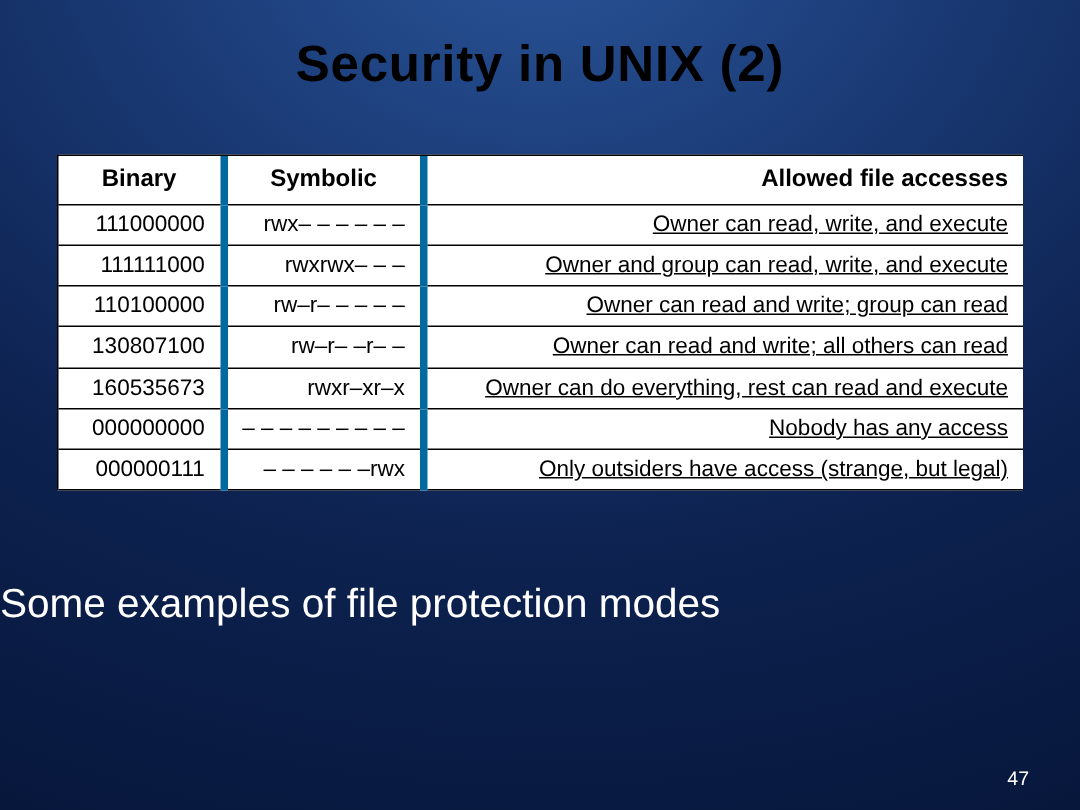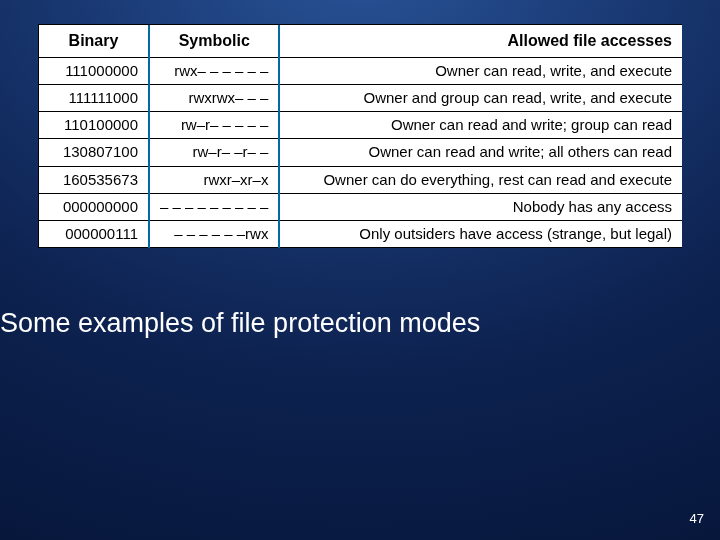--- a/index.html
+++ b/index.html
@@ -44,45 +44,46 @@
     vertical-align: middle;
     white-space: nowrap;
   }
   th {
     font-weight: bold;
     text-align: center;
     font-size: 16px;
     padding: 5px 10px;
   }
   td.binary, td.symbolic, th.binary, th.symbolic {
-    border-right: 2px solid #0369a1;
+    border-right: 5px solid #0369a1;
   }
   td.binary { width: 110px; }
   td.symbolic { width: 110px; }
-  td.access { padding-left: 14px; }
+  td.access { padding-left: 14px; text-decoration: underline; }
   th.access { text-align: right; }
   .caption {
     color: #fff;
     font-size: 27px;
     text-align: left;
     margin-top: 60px;
     font-family: Arial, Helvetica, sans-serif;
   }
   .pagenum {
     position: absolute;
-    right: 16px;
+    right: 34px;
     bottom: 14px;
     color: #fff;
     font-size: 13px;
   }
 </style>
 </head>
 <body>
 
 <div class="slide">
+  <h1 class="title">Security in UNIX (2)</h1>
 
   <div class="table-wrap">
     <table>
       <thead>
         <tr>
           <th class="binary">Binary</th>
           <th class="symbolic">Symbolic</th>
           <th class="access">Allowed file accesses</th>
         </tr>
       </thead>

